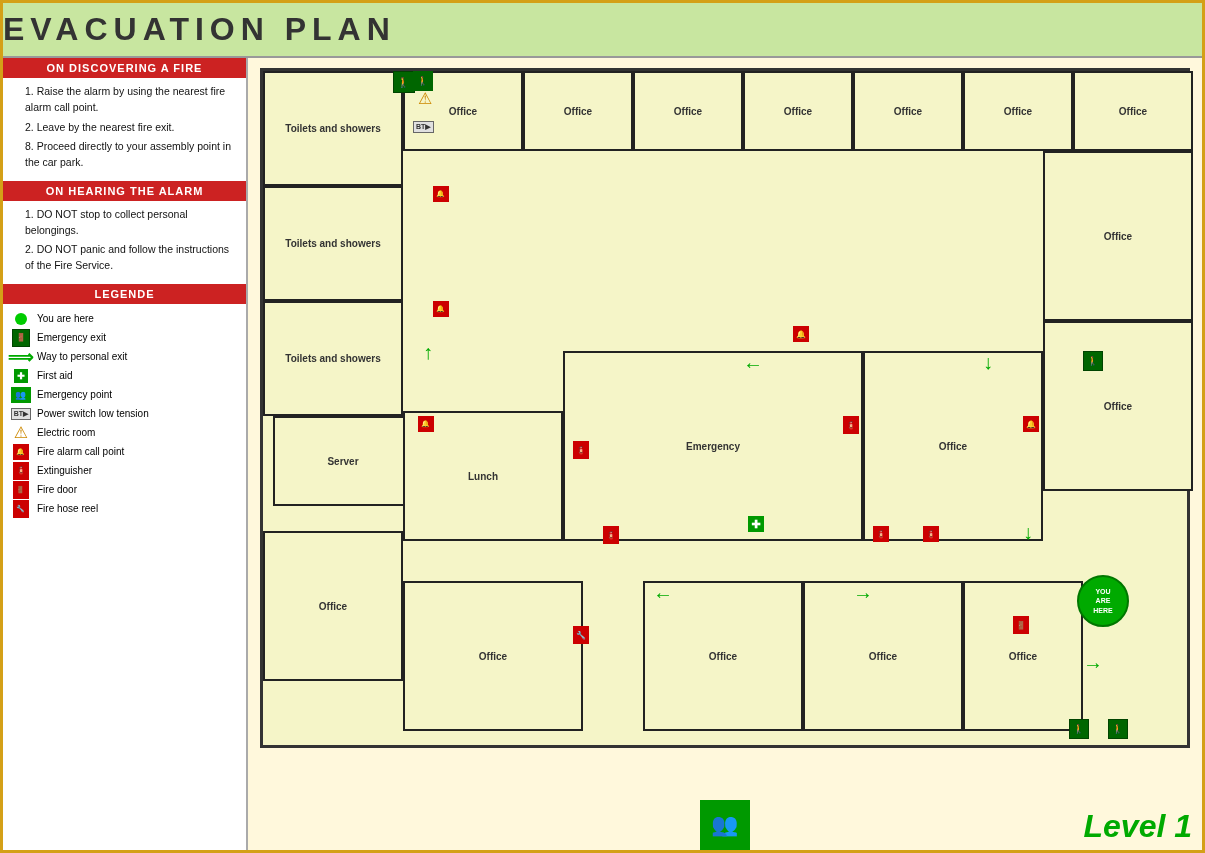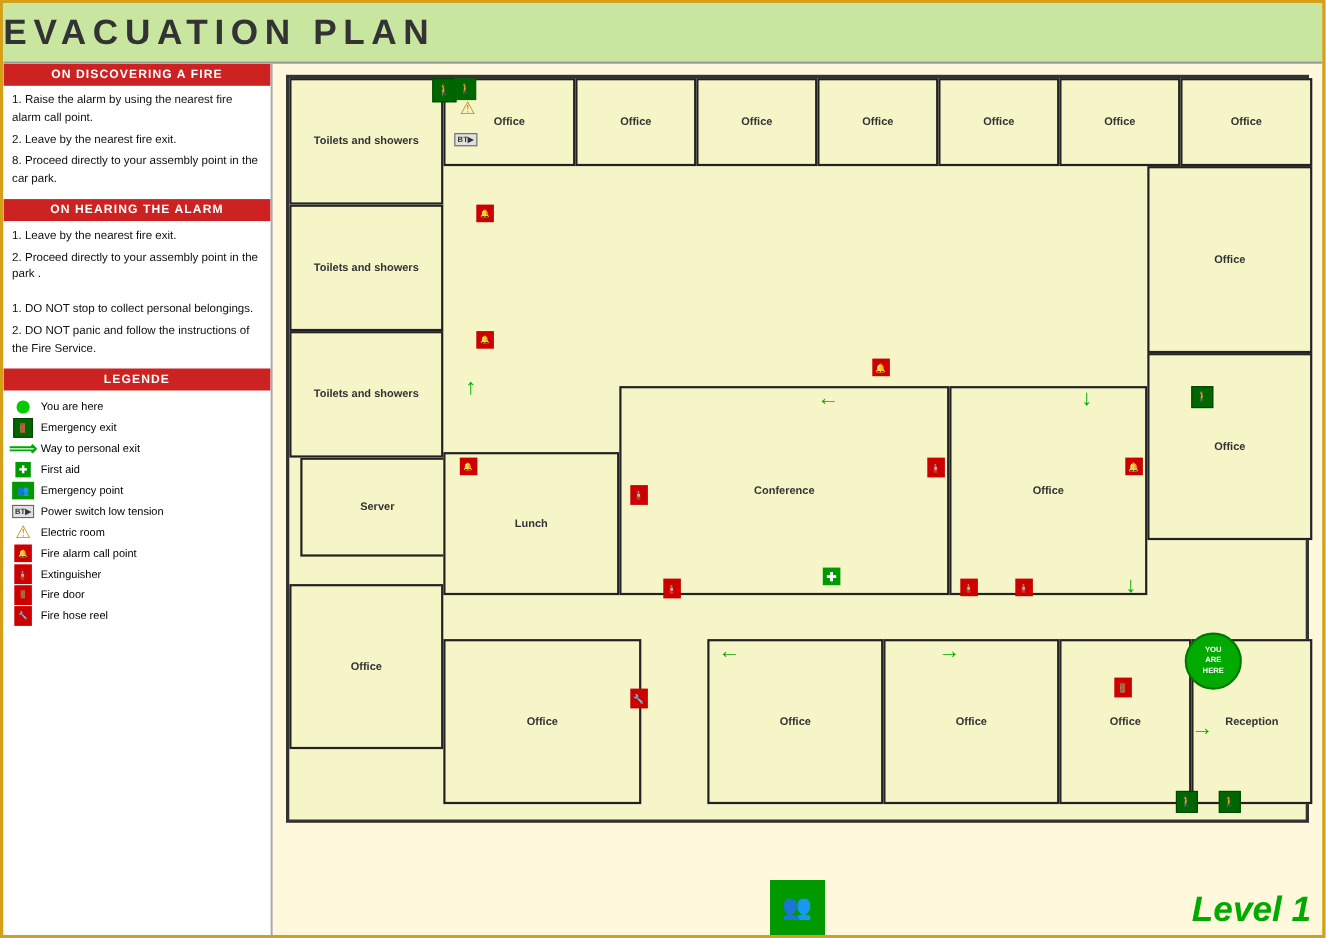--- a/index.html
+++ b/index.html
@@ -48,20 +48,21 @@
       padding: 4px 8px;
       text-align: center;
       letter-spacing: 1px;
     }
 
     .section-content {
       padding: 6px 8px;
       font-size: 10.5px;
       line-height: 1.5;
       color: #111;
+      margin-left: 14px;
     }
 
     .section-content p {
       margin-bottom: 4px;
     }
 
     .legend-section {
       padding: 4px 8px;
     }
 
@@ -258,24 +259,20 @@
   <div class="left-panel">
 
     <div class="section-header">ON DISCOVERING A FIRE</div>
     <div class="section-content">
       <p>1. Raise the alarm by using the nearest fire alarm call point.</p>
       <p>2. Leave by the nearest fire exit.</p>
       <p>8. Proceed directly to your assembly point in the car park.</p>
     </div>
 
     <div class="section-header">ON HEARING THE ALARM</div>
-    <div class="section-content">
-      <p>1. Leave by the nearest fire exit.</p>
-      <p>2. Proceed directly to your assembly point in the park .</p>
-    </div>
 
     <div class="section-content">
       <p>1. DO NOT stop to collect personal belongings.</p>
       <p>2. DO NOT panic and follow the instructions of the Fire Service.</p>
     </div>
 
     <div class="section-header">LEGENDE</div>
     <div class="legend-section">
 
       <div class="legend-item">
@@ -404,21 +401,21 @@
 
       <div class="room" style="left:0px;top:460px;width:140px;height:150px;">
           <span class="room-label">Office</span>
         </div>
 
       <div class="room" style="left:140px;top:340px;width:160px;height:130px;">
           <span class="room-label">Lunch</span>
         </div>
 
       <div class="room" style="left:300px;top:280px;width:300px;height:190px;">
-          <span class="room-label">Conference</span>
+          <span class="room-label">Emergency</span>
         </div>
 
       <div class="room" style="left:600px;top:280px;width:180px;height:190px;">
           <span class="room-label">Office</span>
         </div>
 
       <div class="room" style="left:780px;top:80px;width:150px;height:170px;">
           <span class="room-label">Office</span>
         </div>
       <div class="room" style="left:780px;top:250px;width:150px;height:170px;">
@@ -431,23 +428,20 @@
       <div class="room" style="left:380px;top:510px;width:160px;height:150px;">
           <span class="room-label">Office</span>
         </div>
       <div class="room" style="left:540px;top:510px;width:160px;height:150px;">
           <span class="room-label">Office</span>
         </div>
       <div class="room" style="left:700px;top:510px;width:120px;height:150px;">
           <span class="room-label">Office</span>
         </div>
 
-      <div class="room" style="left:820px;top:510px;width:110px;height:150px;">
-          <span class="room-label">Reception</span>
-        </div>
 
       <div class="fp-icon" style="left:130px;top:0px;">
         <div class="icon-exit" style="width:22px;height:22px;background:#006600;color:#fff;font-size:10px;display:flex;align-items:center;justify-content:center;">🚶</div>
       </div>
 
       <div class="fp-icon" style="left:155px;top:18px;">
         <span class="icon-warning">⚠</span>
       </div>
 
       <div class="fp-icon" style="left:150px;top:50px;">

